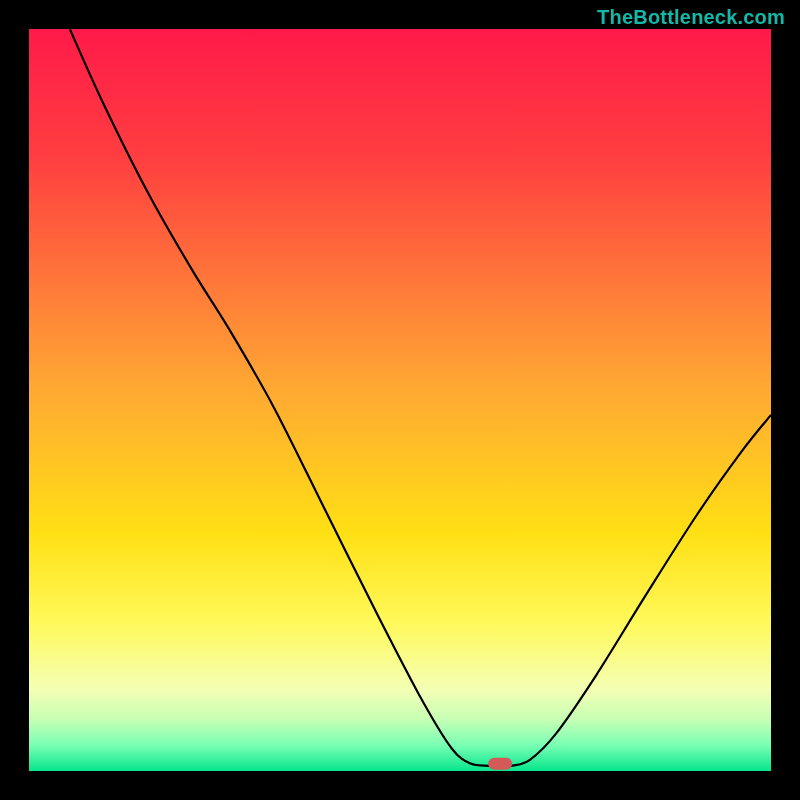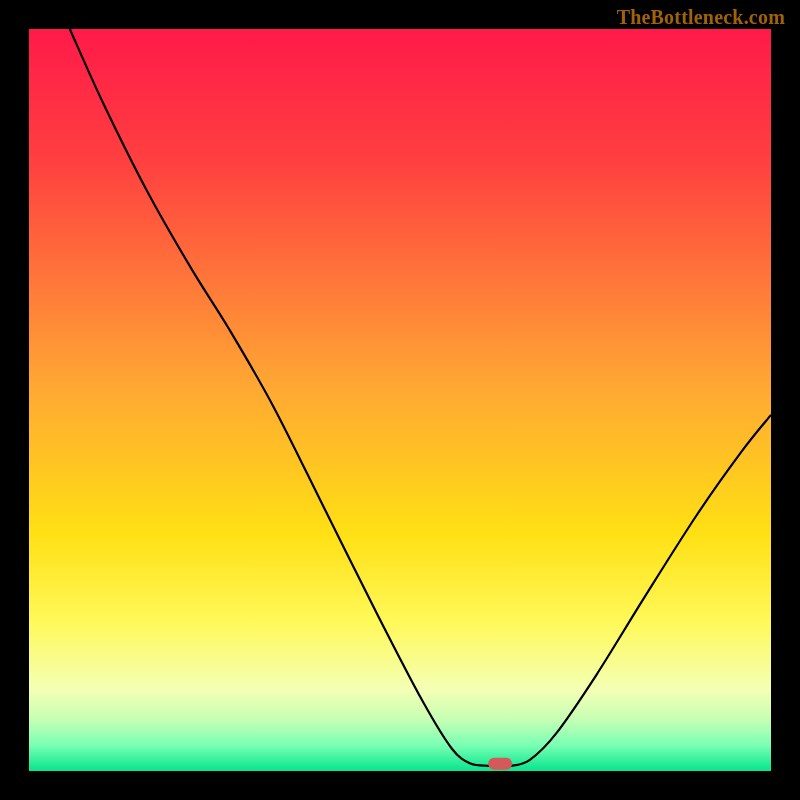--- a/index.html
+++ b/index.html
@@ -37,24 +37,24 @@
   }
   .marker {
     position: absolute;
     border-radius: 9px;
     transform: translate(-50%, -50%);
   }
   .watermark {
     position: absolute;
     top: 6px;
     right: 15px;
-    font-family: Liberation Serif, serif;
+    font-family: Liberation Sans, sans-serif;
     font-weight: 700;
     font-size: 20px;
-    color: #a16207;
+    color: #14b8a6;
     letter-spacing: 0.2px;
   }
 </style>
 </head>
 <body>
 
 <div class="stage">
   <div class="plot-area">
     <div class="gradient" style="background: linear-gradient(rgb(255, 26, 73) 0%, rgb(255, 64, 64) 18%, rgb(255, 167, 51) 48%, rgb(255, 224, 20) 68%, rgb(255, 249, 90) 80%, rgb(244, 255, 180) 89%, rgb(199, 255, 180) 93%, rgb(122, 255, 180) 96.5%, rgb(6, 229, 141) 100%);"></div>
     <svg class="curve" viewBox="0 0 100 100" preserveAspectRatio="none">

